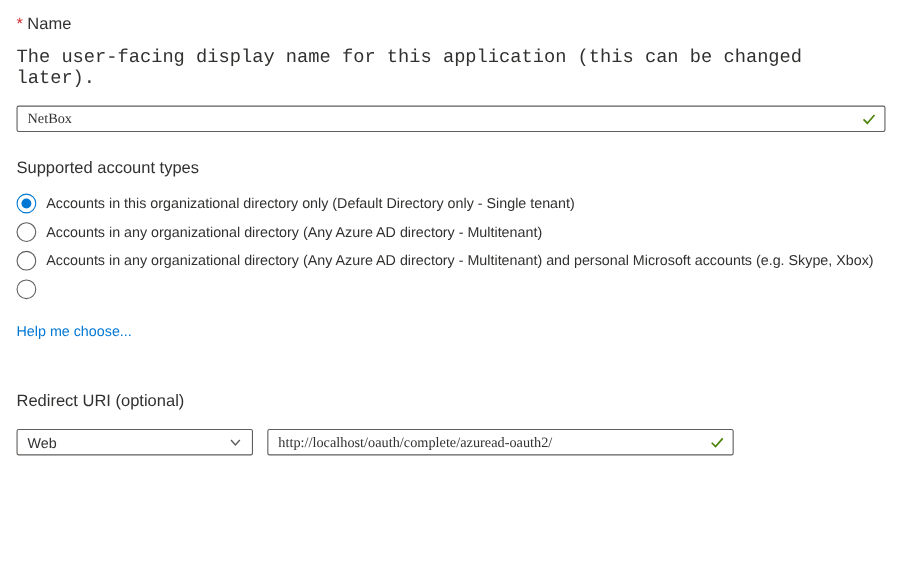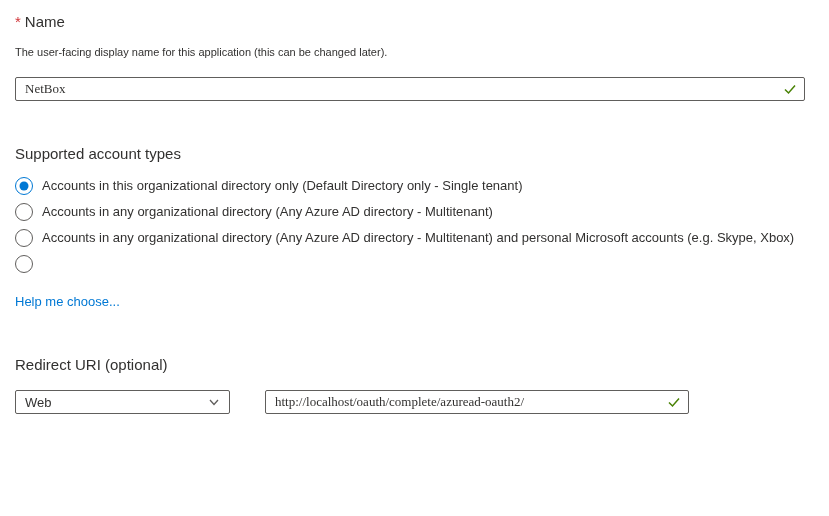--- a/index.html
+++ b/index.html
@@ -3,54 +3,54 @@
 <meta charset="utf-8">
 <style>
   * { box-sizing: border-box; margin: 0; padding: 0; }
   html, body { width: 829px; height: 516px; background: #ffffff; overflow: hidden; }
   body { font-family: "Liberation Sans", sans-serif; color: #323130; }
   .page { padding: 10px 24px 0 15px; }
 
   .field-label { font-size: 15px; line-height: 20px; margin-top: 2px; }
   .req { color: #d13438; margin-right: 4px; }
 
-  .desc { font-size: 11px; line-height: 19px; margin-top: 11px; color: #323130; }
+  .desc { font-size: 17px; line-height: 19px; margin-top: 11px; color: #323130; font-family: Liberation Mono, monospace; }
   .desc.wide { max-width: 800px; }
 
   .input-wrap { position: relative; margin-top: 15px; }
   .input-wrap.full { width: 100%; }
   .text-input {
     width: 100%; height: 24px; border: 1px solid #605e5c; background: #fff;
     font-family: Liberation Serif, serif; font-size: 13px; color: #323130;
     padding: 0 28px 0 9px; outline: none; border-radius: 2px;
   }
   .valid-check { position: absolute; right: 8px; top: 50%; transform: translateY(-50%); display: flex; }
 
   .section-heading { font-size: 15px; font-weight: 400; color: #323130; }
-  .section-heading.account-types { margin-top: 44px; }
+  .section-heading.account-types { margin-top: 24px; }
   .section-heading.redirect { margin-top: 46px; }
 
   .question { font-size: 13px; margin-top: 17px; }
 
   .radio-group { margin-top: 11px; }
   .radio-row { display: flex; align-items: center; padding: 4px 0; cursor: pointer; }
   .radio {
     width: 18px; height: 18px; border-radius: 50%; border: 1px solid #605e5c;
     position: relative; flex: 0 0 18px; margin-right: 9px; background: #fff;
   }
   .radio.selected { border-color: #0078d4; }
   .radio.selected::after {
     content: ""; position: absolute; left: 50%; top: 50%; width: 9px; height: 9px;
     border-radius: 50%; background: #0078d4; transform: translate(-50%, -50%);
   }
   .radio-label { font-size: 13px; line-height: 18px; }
 
   .link { display: inline-block; margin-top: 17px; font-size: 13px; color: #0078d4; text-decoration: none; cursor: pointer; }
 
-  .controls-row { display: flex; margin-top: 17px; align-items: flex-start; gap: 22px; }
+  .controls-row { display: flex; margin-top: 17px; align-items: flex-start; }
   .select {
     width: 215px; height: 24px; border: 1px solid #605e5c; border-radius: 2px;
     display: flex; align-items: center; justify-content: space-between;
     padding: 0 9px; font-size: 13px; cursor: pointer; background: #fff;
     margin-right: 13px;
   }
   .uri-wrap { position: relative; width: 424px; margin-top: 0; }
 </style>
 </head>
 <body>

